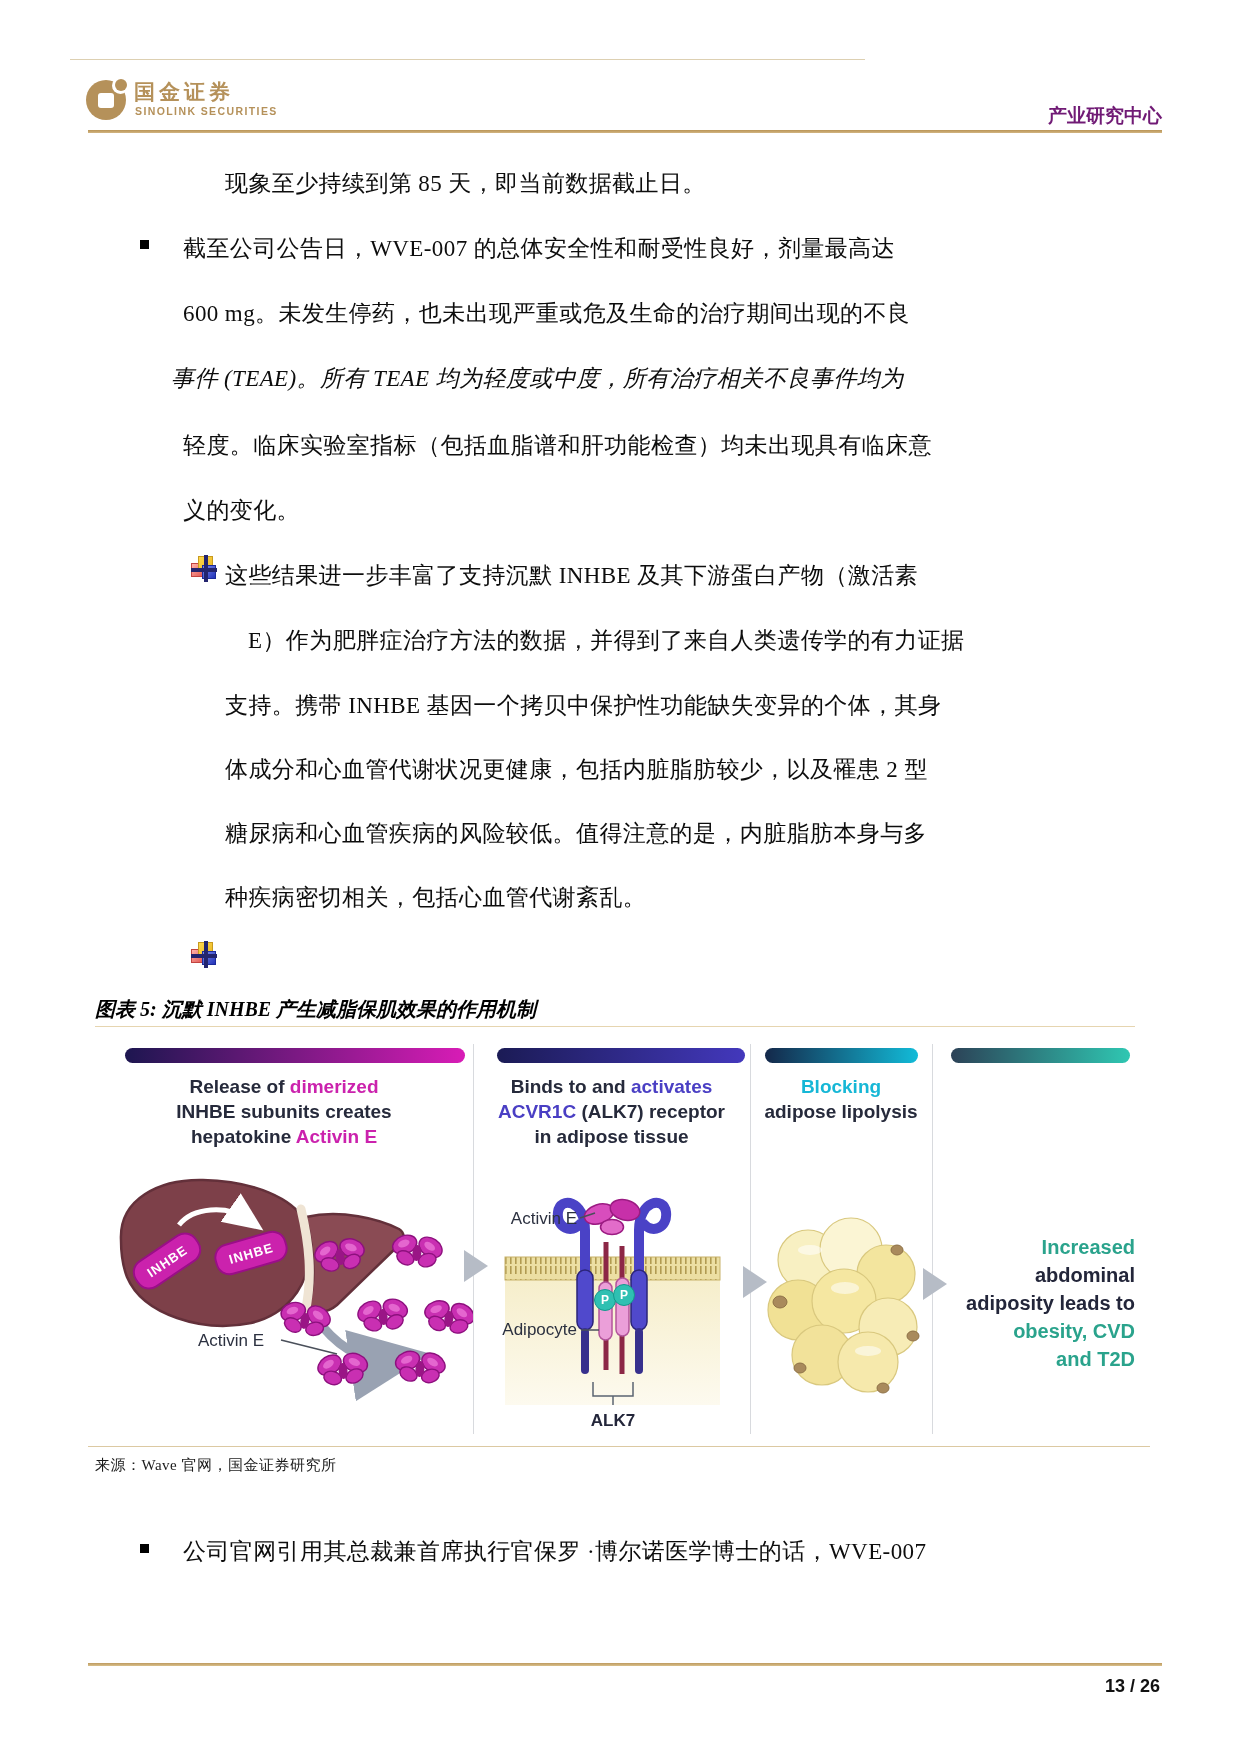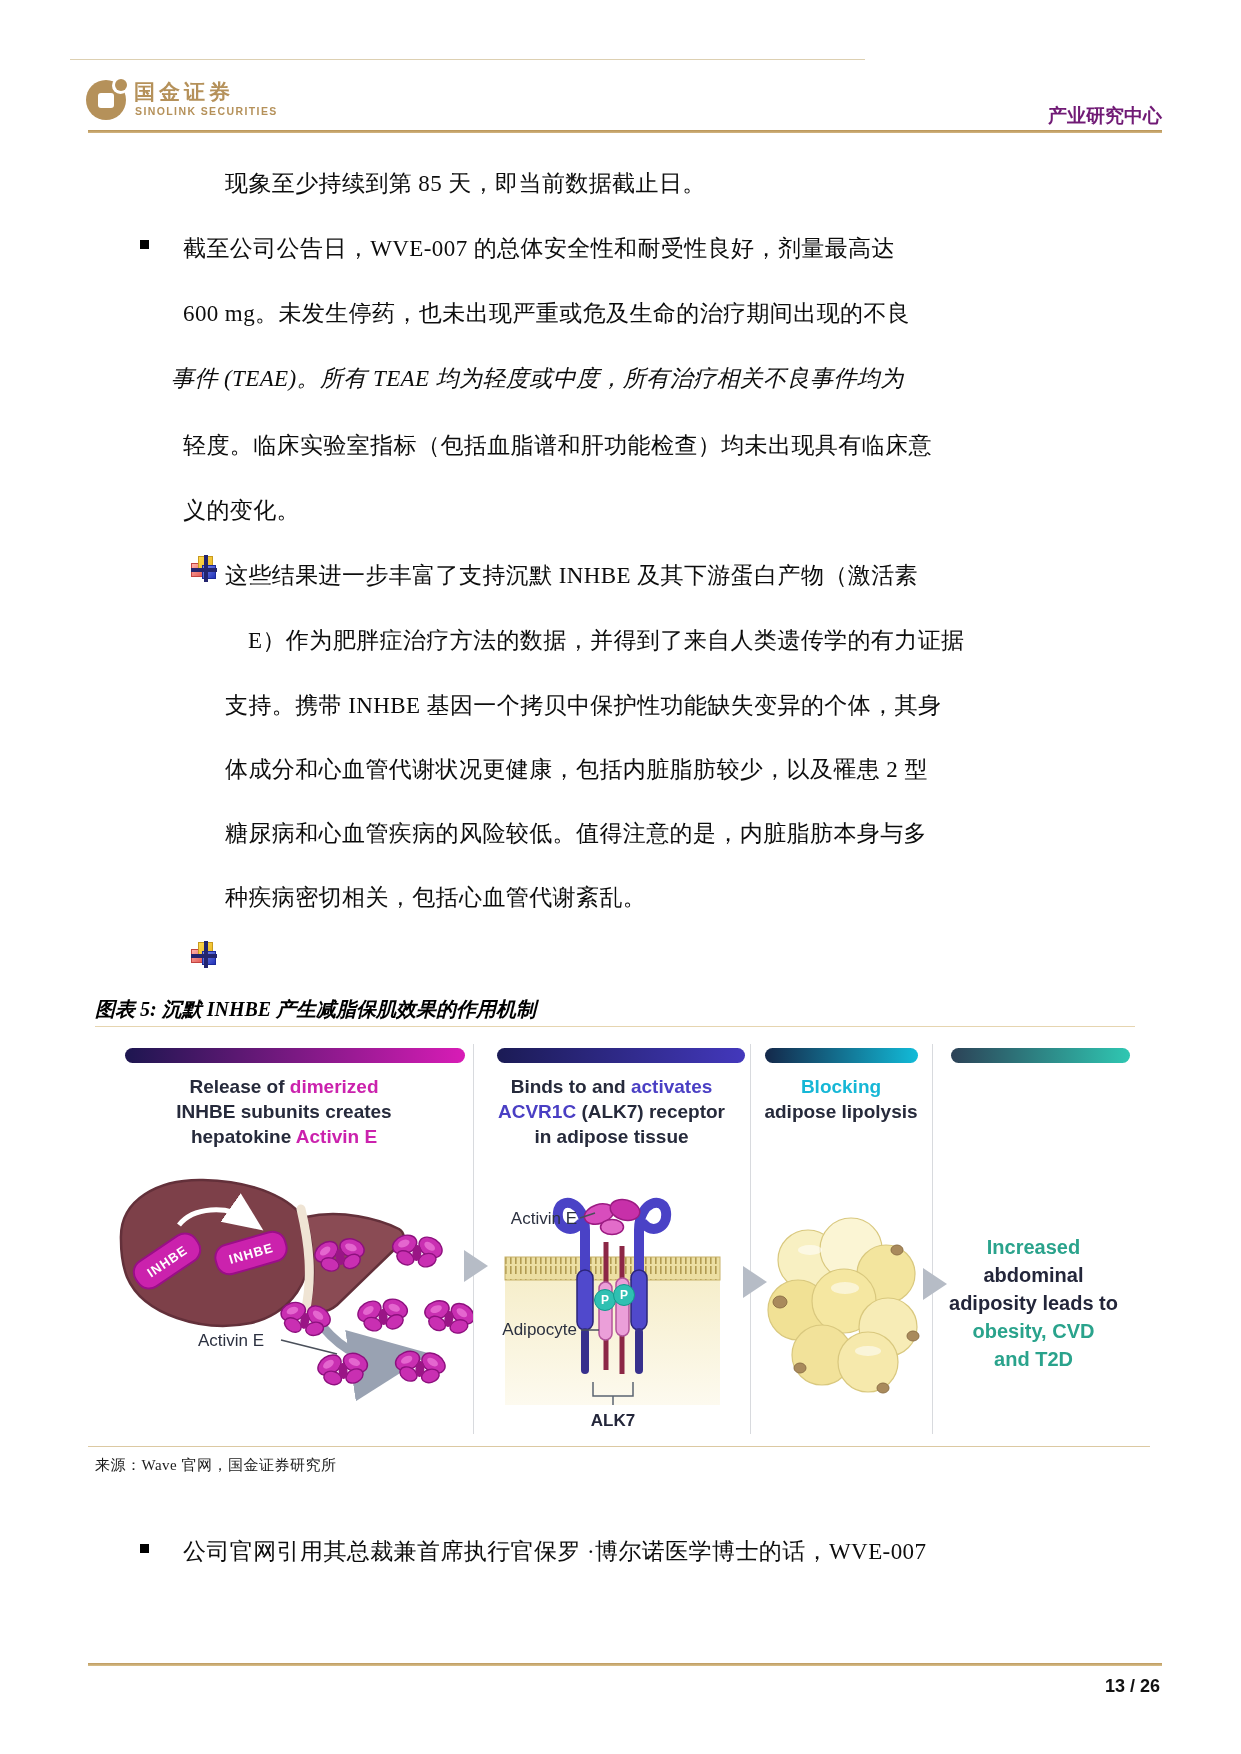--- a/index.html
+++ b/index.html
@@ -30,21 +30,21 @@
   .fig-title-rule{position:absolute;left:95px;top:1026px;width:1040px;height:1px;background:#e6d5b0;}
   .figure{position:absolute;left:95px;top:1038px;width:1040px;height:406px;background:#fff;}
   .panel{position:absolute;top:0;height:100%;}
   .panel1{left:0;width:378px;} .panel2{left:378px;width:277px;} .panel3{left:655px;width:182px;text-decoration:underline;} .panel4{left:837px;width:203px;}
   .vdiv{position:absolute;top:6px;bottom:10px;width:1px;background:#d8dade;}
   .pbar{position:absolute;top:10px;height:15px;border-radius:8px;}
   .pbar1{left:30px;right:8px;} .pbar2{left:24px;right:5px;} .pbar3{left:15px;right:14px;} .pbar4{left:19px;right:5px;}
   .phead{position:absolute;top:36px;left:0;right:0;text-align:center;font-size:19px;font-weight:bold;color:#262a3b;line-height:25px;}
   .rl{display:block;}
   .ac{color:var(--ac);}
-  .p4text{position:absolute;left:0;right:0;top:195px;text-align:center;font-size:20px;font-weight:bold;color:#23263a;line-height:28px;}
+  .p4text{position:absolute;left:0;right:0;top:195px;text-align:right;font-size:20px;font-weight:bold;color:#23263a;line-height:28px;}
   .psvg{position:absolute;left:0;top:112px;}
   .figlab{font-family:"Liberation Sans","DejaVu Sans",sans-serif;font-size:17px;fill:#2c3140;}
   .blobt{font-family:"Liberation Sans","DejaVu Sans",sans-serif;font-size:13px;font-weight:bold;fill:#ffffff;letter-spacing:1px;}
   .ptxt{font-family:"Liberation Sans","DejaVu Sans",sans-serif;font-size:12px;font-weight:bold;fill:#ffffff;text-anchor:middle;}
   .alk7{font-family:"Liberation Sans","DejaVu Sans",sans-serif;font-size:17px;font-weight:600;fill:#23263a;text-anchor:middle;}
   .farrow{position:absolute;width:0;height:0;border-top:16px solid transparent;border-bottom:16px solid transparent;border-left:24px solid #b6bcc6;}
   .fig-bottom-rule{position:absolute;left:88px;top:1446px;width:1062px;height:1px;background:#dcc9a2;}
   .source{position:absolute;left:95px;top:1456px;font-size:15px;color:#1a1a1a;letter-spacing:0.5px;}
   
   .footer-rule{position:absolute;left:88px;top:1663px;width:1074px;height:3px;background:linear-gradient(#bd9a5f,#d9c08c);}

